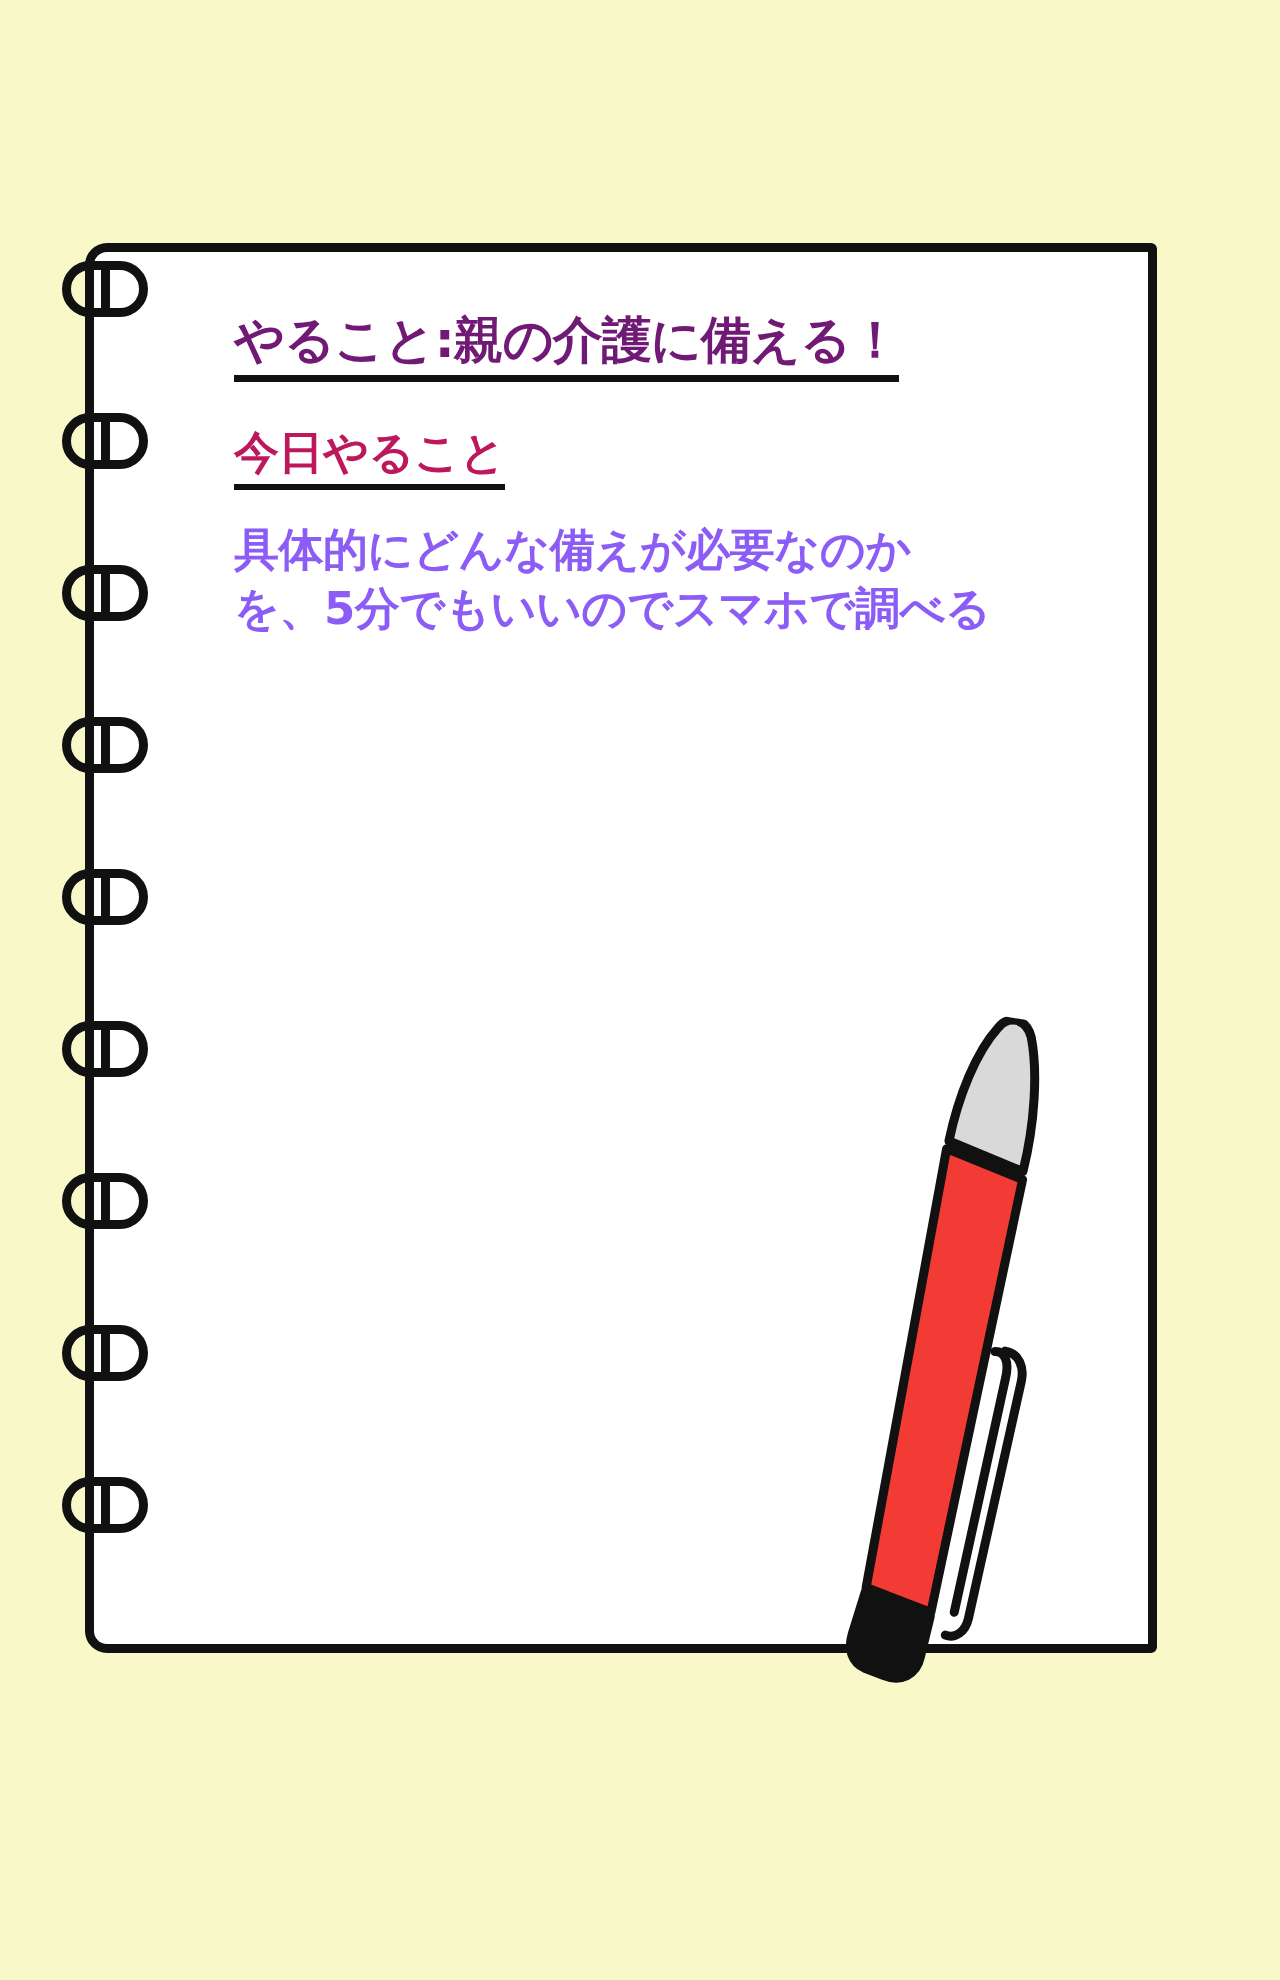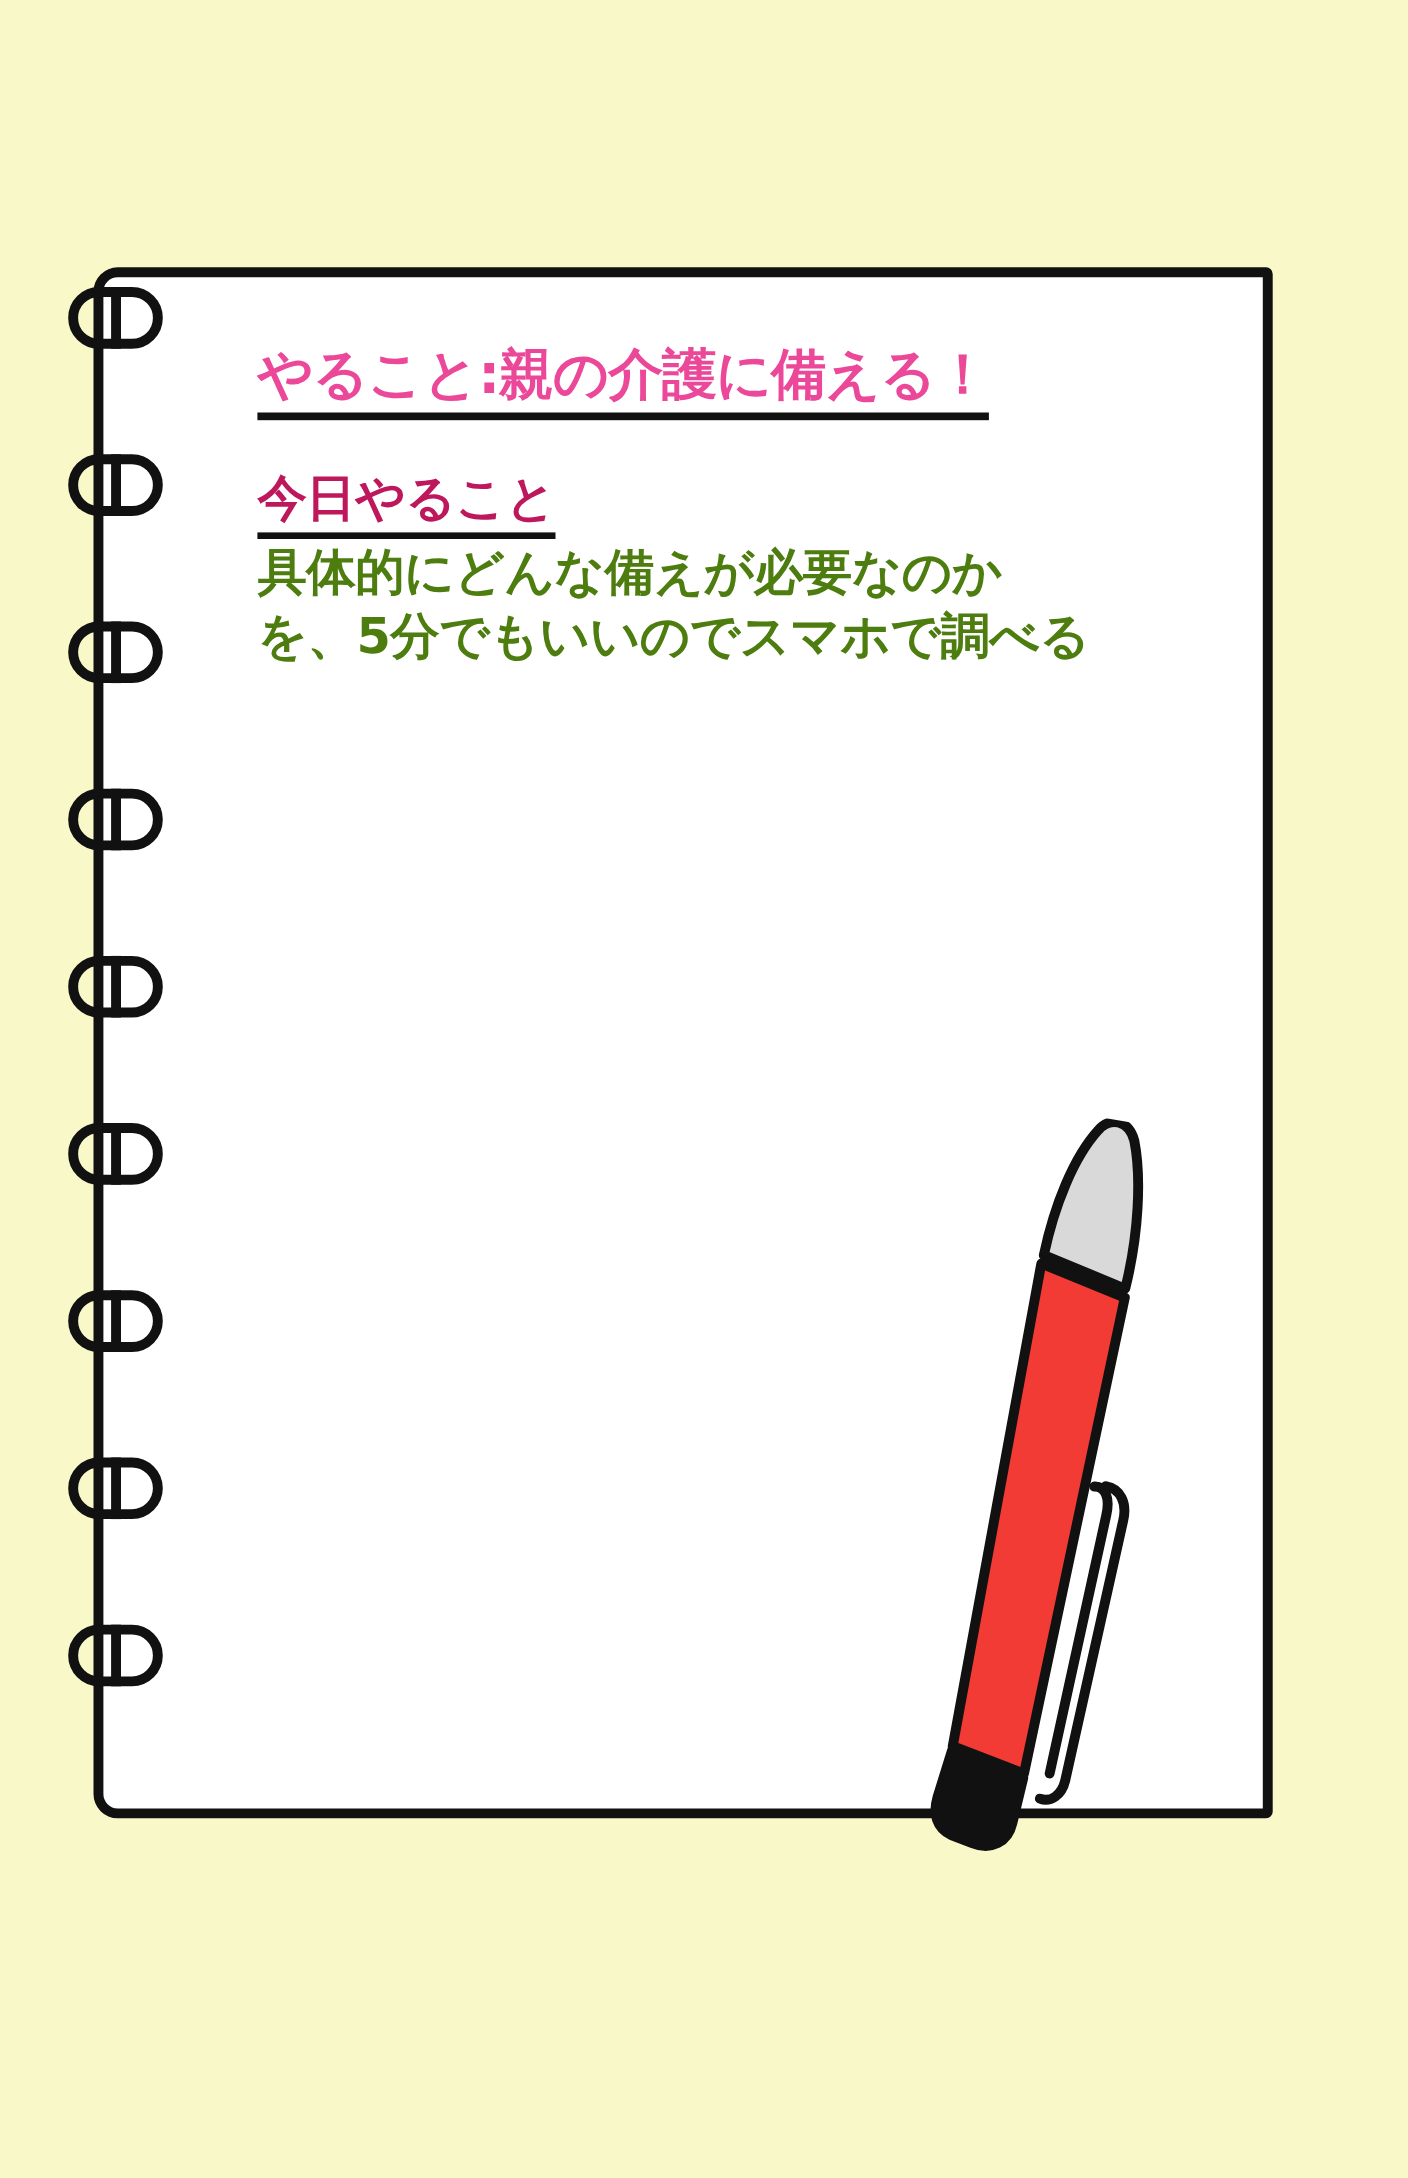--- a/index.html
+++ b/index.html
@@ -74,21 +74,21 @@
   .sheet-content {
     position: absolute;
     left: 140px;
     top: 60px;
     width: 850px;
   }
 
   .doc-title {
     font-size: 50px;
     font-weight: bold;
-    color: #ec4899;
+    color: #701a75;
     letter-spacing: -1px;
     line-height: 1.12;
     white-space: nowrap;
     display: inline-block;
     border-bottom: 7px solid #111111;
     padding-bottom: 7px;
   }
 
   .section {
     margin-top: 44px;
@@ -103,23 +103,24 @@
     line-height: 1.1;
     display: inline-block;
     border-bottom: 6px solid #111111;
     padding-bottom: 6px;
     white-space: nowrap;
   }
 
   .section-body {
     font-size: 45px;
     font-weight: bold;
-    color: #4d7c0f;
+    color: #8b5cf6;
     line-height: 1.32;
     letter-spacing: -0.5px;
+    margin-top: 30px;
     width: 760px;
     word-break: break-all;
   }
 
   
   .pen {
     position: absolute;
     left: 930px;
     top: 1020px;
     width: 180px;

